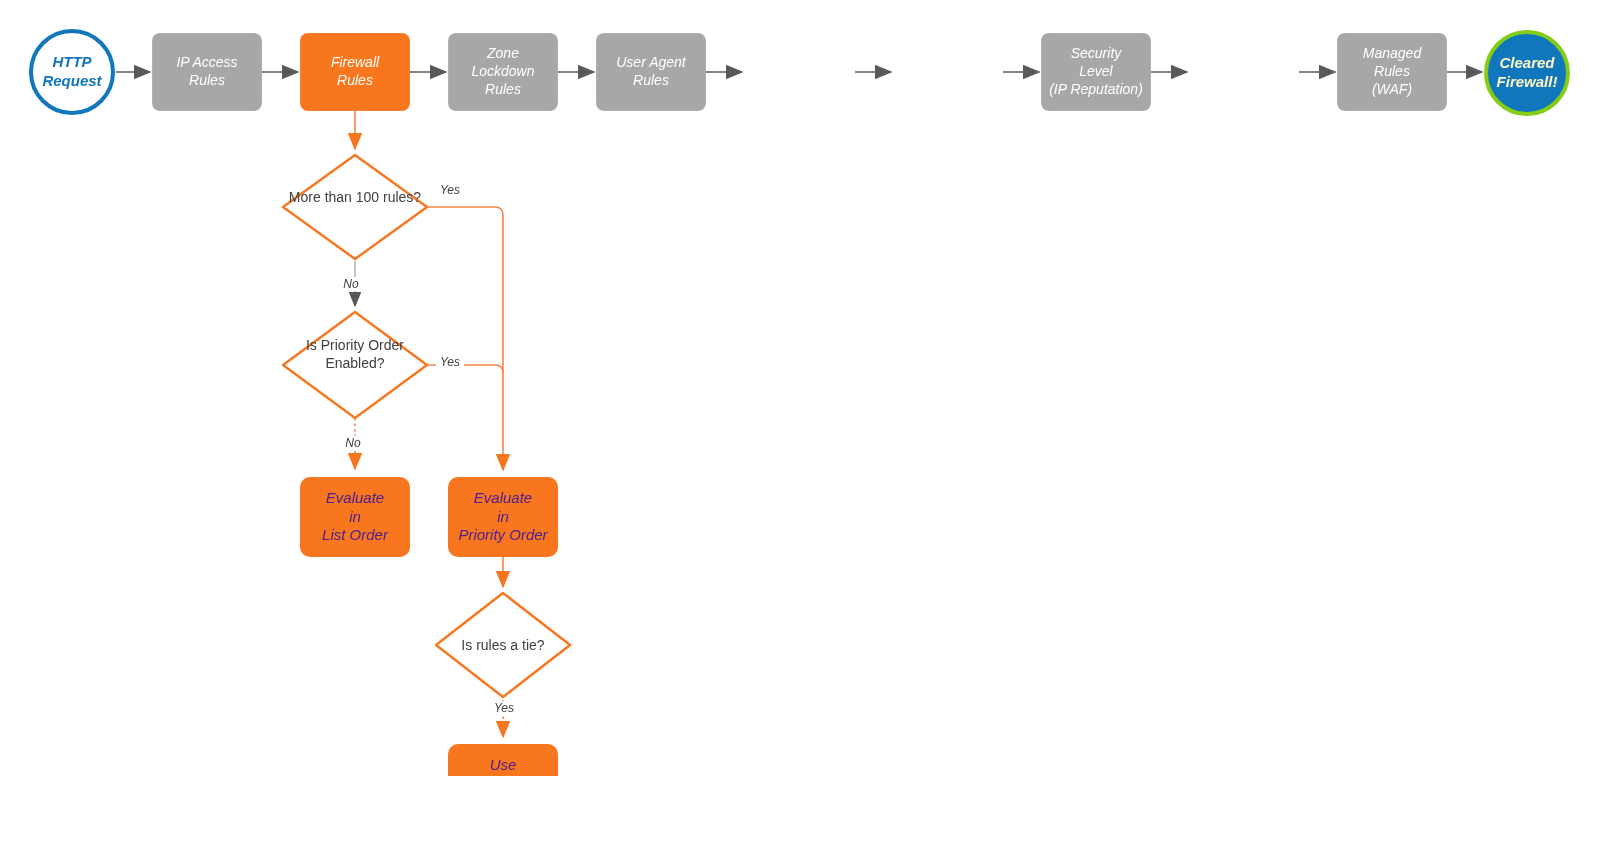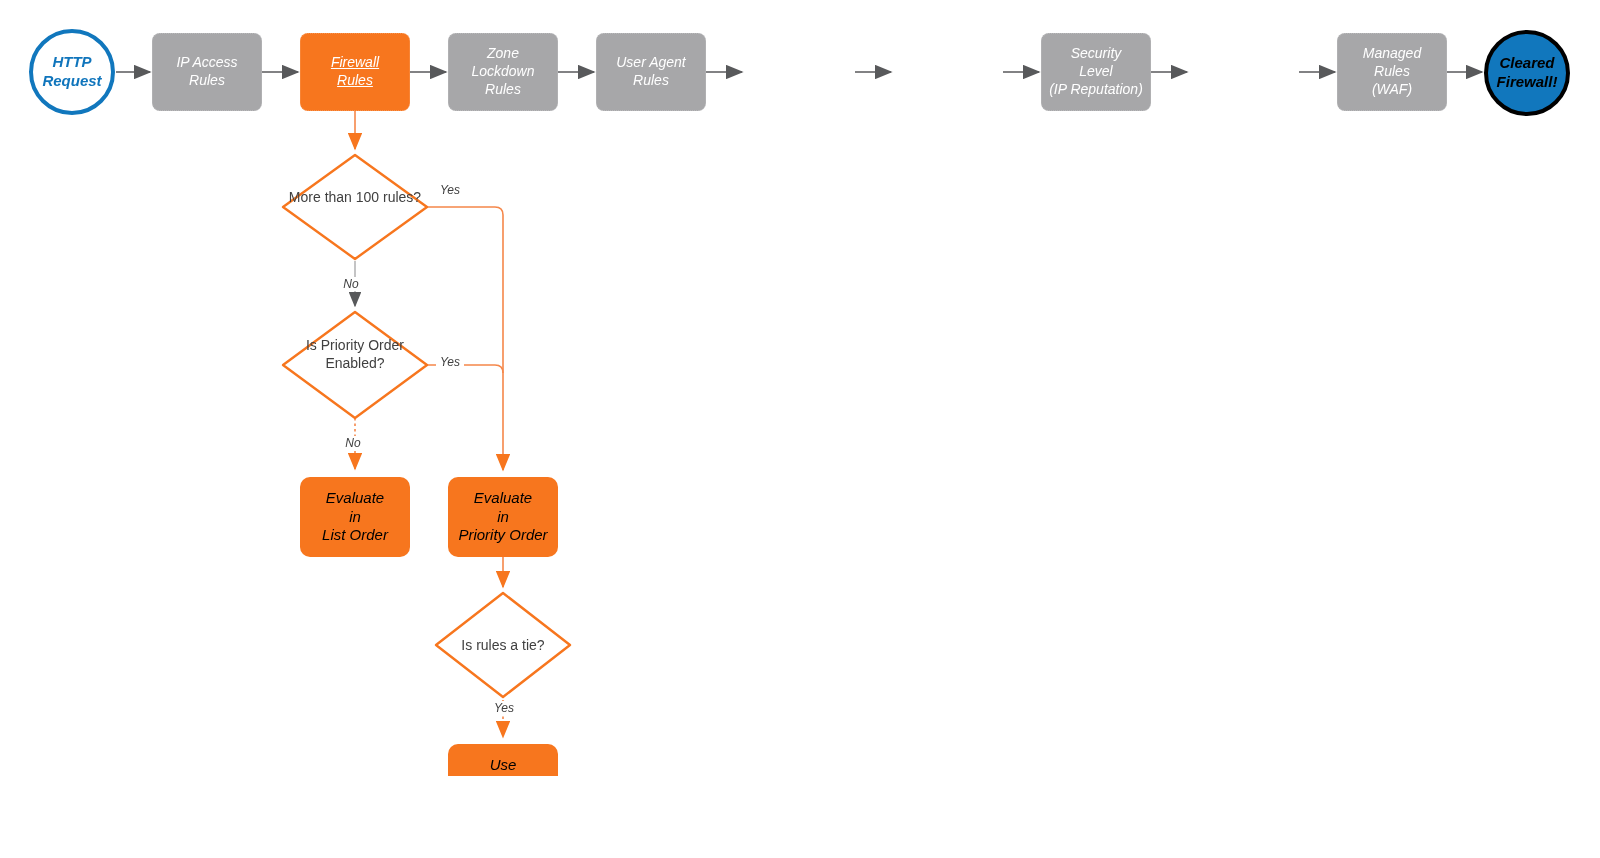--- a/index.html
+++ b/index.html
@@ -12,34 +12,34 @@
 
   .node { position:absolute; display:flex; align-items:center; justify-content:center; text-align:center; }
   .lbl { white-space:pre-line; }
 
   
   .step {
     width:110px; height:78px; border-radius:8px;
     background:#A7A7A9; border:1px dotted #b9b9bb;
     color:#ffffff; font-style:italic; font-size:14px; line-height:1.28;
   }
-  .step.active { background:#F7761E; border:1px dotted #f8judge; border:1px dotted #f8914d;text-decoration:underline; }
+  .step.active { background:#F7761E; border:1px dotted #f8judge; border:1px dotted #f8914d; }
 
   
   .terminal {
     width:86px; height:86px; border-radius:50%;
     font-weight:bold; font-style:italic; font-size:15px; line-height:1.25;
   }
   .terminal.start { background:#ffffff; border:4px solid #1177BD; color:#1075BC; }
-  .terminal.end   { background:#1177BD; border:4px solid #000000; color:#000000; }
+  .terminal.end   { background:#1177BD; border:4px solid #84cc16; color:#fef9c3; }
 
   
   .action {
     width:110px; height:80px; border-radius:10px;
-    background:#F7761E; color:#000000; font-style:italic; font-size:15px; line-height:1.25;
+    background:#F7761E; color:#4c1d95; font-style:italic; font-size:15px; line-height:1.25;
   }
 
   
   .decision-label {
     position:absolute; text-align:center; color:#404040; font-size:14px; line-height:1.32;
   }
 
   
   .edge-label {
     position:absolute; transform:translate(-50%,-50%);

